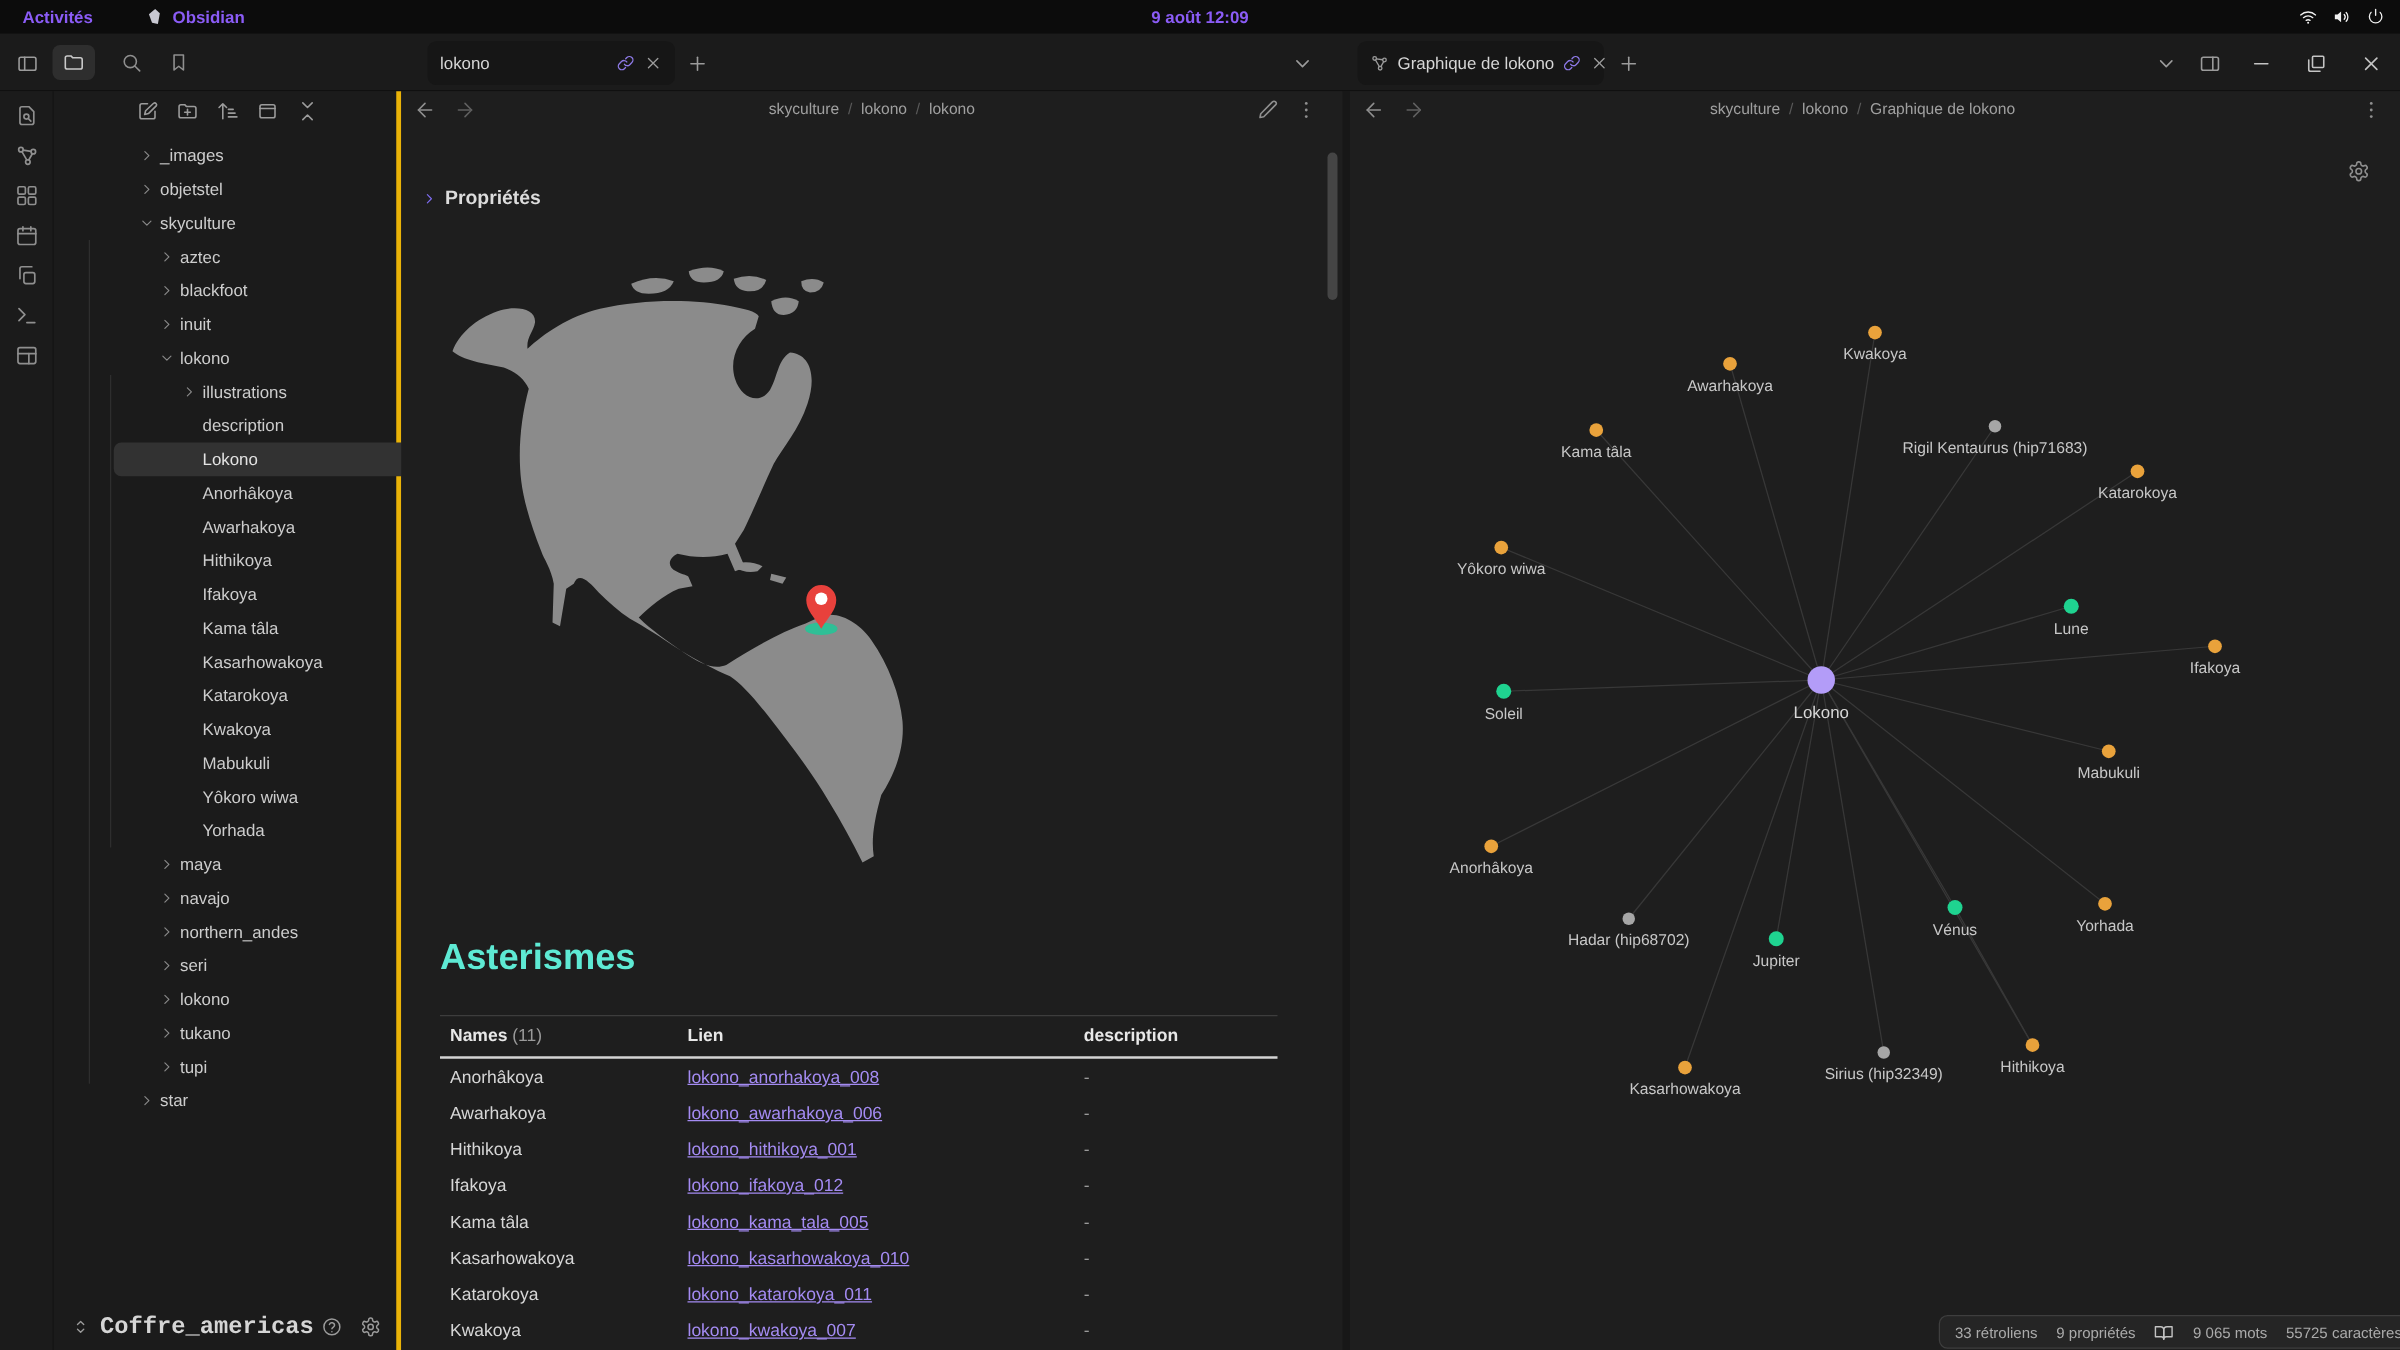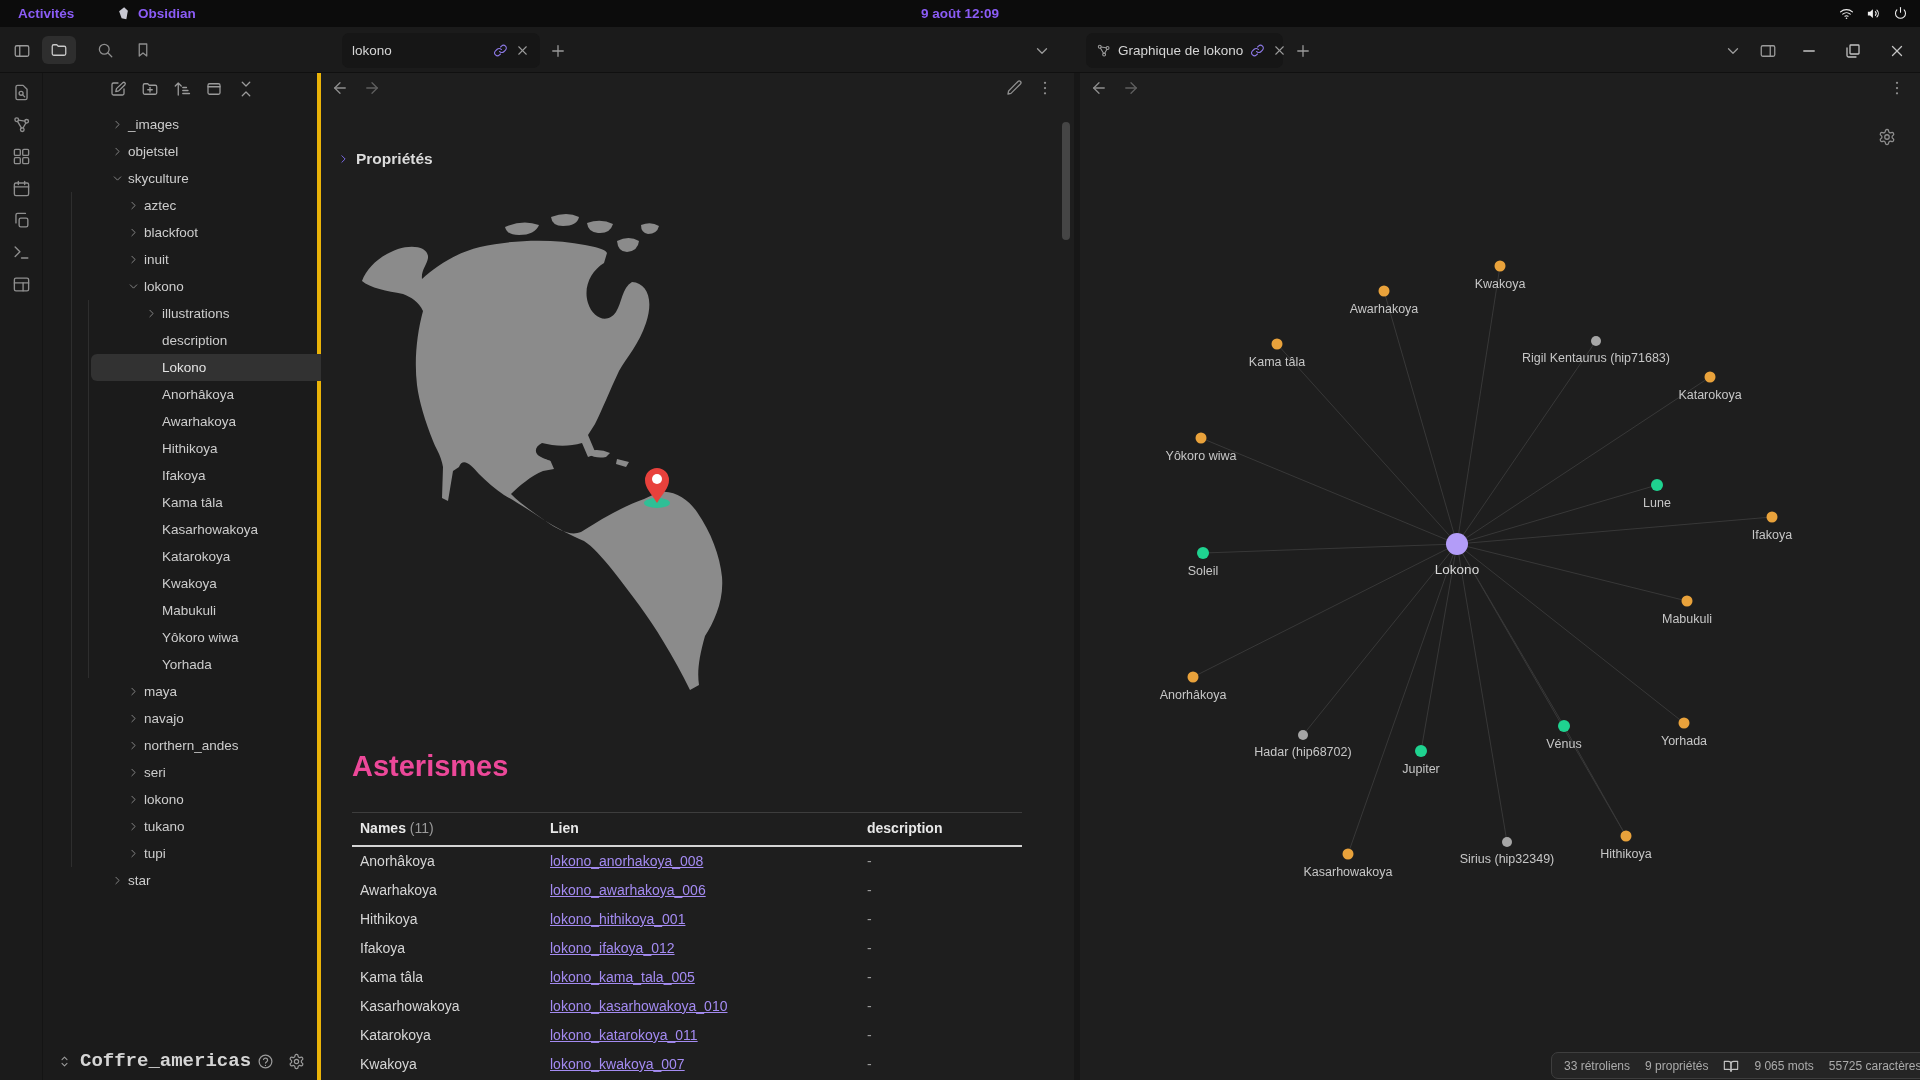--- a/index.html
+++ b/index.html
@@ -47,21 +47,21 @@
   .pane-head-ico{position:absolute;width:19px;height:19px;color:#8f8f8f;}
   .crumb{position:absolute;top:80px;font-size:12.5px;color:#a0a0a0;white-space:nowrap;}
   .crumb .sep{color:#5a5a5a;padding:0 7px;}
 
   
   #props{left:337px;top:150px;display:flex;align-items:center;gap:6px;}
   #props .pchev{width:13px;height:13px;color:#7f6df2;}
   #props .plabel{font-size:15.5px;font-weight:600;color:#dcdcdc;}
 
   
-  #asterismes{left:352px;top:750px;font-size:29px;font-weight:bold;color:#ec4899;}
+  #asterismes{left:352px;top:750px;font-size:29px;font-weight:bold;color:#5eead4;}
   #note-table{left:352px;top:812px;width:670px;border-top:1px solid #3d3d3d;}
   #note-table .thead{position:relative;height:32px;border-bottom:2px solid #d4d4d4;}
   #note-table .cell{position:absolute;font-size:14px;line-height:29px;white-space:nowrap;}
   #note-table .hdr{font-weight:bold;color:#e8e8e8;}
   #note-table .count{font-weight:normal;color:#9a9a9a;}
   #note-table a{color:#a48bf2;text-decoration:underline;}
   #note-table .name{color:#d6d6d6;}
   #note-table .dash{color:#9a9a9a;}
 
   #scrollthumb{left:1062px;top:122px;width:8px;height:118px;background:#454545;border-radius:4px;}
@@ -532,20 +532,21 @@
   <div class="abs" id="left-pane"></div>
 
   <span class="abs pane-head-ico" style="left:331px;top:79px;"><svg width="18" height="18" viewBox="0 0 24 24" fill="none" stroke="currentColor" stroke-width="1.7" stroke-linecap="round" stroke-linejoin="round">
         <line x1="19" y1="12" x2="5" y2="12"></line>
         <path d="M12 19l-7-7 7-7"></path>
       </svg></span>
   <span class="abs pane-head-ico" style="left:363px;top:79px;color:#5f5f5f;"><svg width="18" height="18" viewBox="0 0 24 24" fill="none" stroke="currentColor" stroke-width="1.7" stroke-linecap="round" stroke-linejoin="round">
         <line x1="5" y1="12" x2="19" y2="12"></line>
         <path d="M12 5l7 7-7 7"></path>
       </svg></span>
+  <div class="crumb" style="left:321px;width:753px;text-align:center;" id="crumb-left"><span>skyculture</span><span class="sep">/</span><span>lokono</span><span class="sep">/</span><span>lokono</span></div>
   <span class="abs pane-head-ico" style="left:1005px;top:79px;"><svg width="18" height="18" viewBox="0 0 24 24" fill="none" stroke="currentColor" stroke-width="1.7" stroke-linecap="round" stroke-linejoin="round">
         <path d="M17.3 3.3a2.3 2.3 0 0 1 3.3 3.3L8 19.2 4 20l.8-4z"></path>
       </svg></span>
   <span class="abs pane-head-ico" style="left:1036px;top:79px;"><svg width="18" height="18" viewBox="0 0 24 24" fill="none" stroke="currentColor" stroke-width="1.7" stroke-linecap="round" stroke-linejoin="round">
         <circle cx="12" cy="5" r="1.5" fill="currentColor" stroke="none"></circle>
         <circle cx="12" cy="12" r="1.5" fill="currentColor" stroke="none"></circle>
         <circle cx="12" cy="19" r="1.5" fill="currentColor" stroke="none"></circle>
       </svg></span>
 
   <div class="abs" id="props">
@@ -651,20 +652,21 @@
   <div class="abs" id="right-pane"></div>
 
   <span class="abs pane-head-ico" style="left:1090px;top:79px;"><svg width="18" height="18" viewBox="0 0 24 24" fill="none" stroke="currentColor" stroke-width="1.7" stroke-linecap="round" stroke-linejoin="round">
         <line x1="19" y1="12" x2="5" y2="12"></line>
         <path d="M12 19l-7-7 7-7"></path>
       </svg></span>
   <span class="abs pane-head-ico" style="left:1122px;top:79px;color:#5f5f5f;"><svg width="18" height="18" viewBox="0 0 24 24" fill="none" stroke="currentColor" stroke-width="1.7" stroke-linecap="round" stroke-linejoin="round">
         <line x1="5" y1="12" x2="19" y2="12"></line>
         <path d="M12 5l7 7-7 7"></path>
       </svg></span>
+  <div class="crumb" style="left:1080px;width:820px;text-align:center;" id="crumb-right"><span>skyculture</span><span class="sep">/</span><span>lokono</span><span class="sep">/</span><span>Graphique de lokono</span></div>
   <span class="abs pane-head-ico" style="left:1888px;top:79px;"><svg width="18" height="18" viewBox="0 0 24 24" fill="none" stroke="currentColor" stroke-width="1.7" stroke-linecap="round" stroke-linejoin="round">
         <circle cx="12" cy="5" r="1.5" fill="currentColor" stroke="none"></circle>
         <circle cx="12" cy="12" r="1.5" fill="currentColor" stroke="none"></circle>
         <circle cx="12" cy="19" r="1.5" fill="currentColor" stroke="none"></circle>
       </svg></span>
   <span class="abs pane-head-ico" style="left:1878px;top:128px;"><svg width="18" height="18" viewBox="0 0 24 24" fill="none" stroke="currentColor" stroke-width="1.7" stroke-linecap="round" stroke-linejoin="round">
         <circle cx="12" cy="12" r="3"></circle>
         <path d="M12.2 2h-.4a2 2 0 0 0-2 2v.2a2 2 0 0 1-1 1.7l-.4.3a2 2 0 0 1-2 0l-.2-.1a2 2 0 0 0-2.7.7l-.2.4a2 2 0 0 0 .7 2.7l.2.1a2 2 0 0 1 1 1.7v.6a2 2 0 0 1-1 1.7l-.2.1a2 2 0 0 0-.7 2.7l.2.4a2 2 0 0 0 2.7.7l.2-.1a2 2 0 0 1 2 0l.4.3a2 2 0 0 1 1 1.7v.2a2 2 0 0 0 2 2h.4a2 2 0 0 0 2-2v-.2a2 2 0 0 1 1-1.7l.4-.3a2 2 0 0 1 2 0l.2.1a2 2 0 0 0 2.7-.7l.2-.4a2 2 0 0 0-.7-2.7l-.2-.1a2 2 0 0 1-1-1.7v-.6a2 2 0 0 1 1-1.7l.2-.1a2 2 0 0 0 .7-2.7l-.2-.4a2 2 0 0 0-2.7-.7l-.2.1a2 2 0 0 1-2 0l-.4-.3a2 2 0 0 1-1-1.7V4a2 2 0 0 0-2-2z"></path>
       </svg></span>
 

